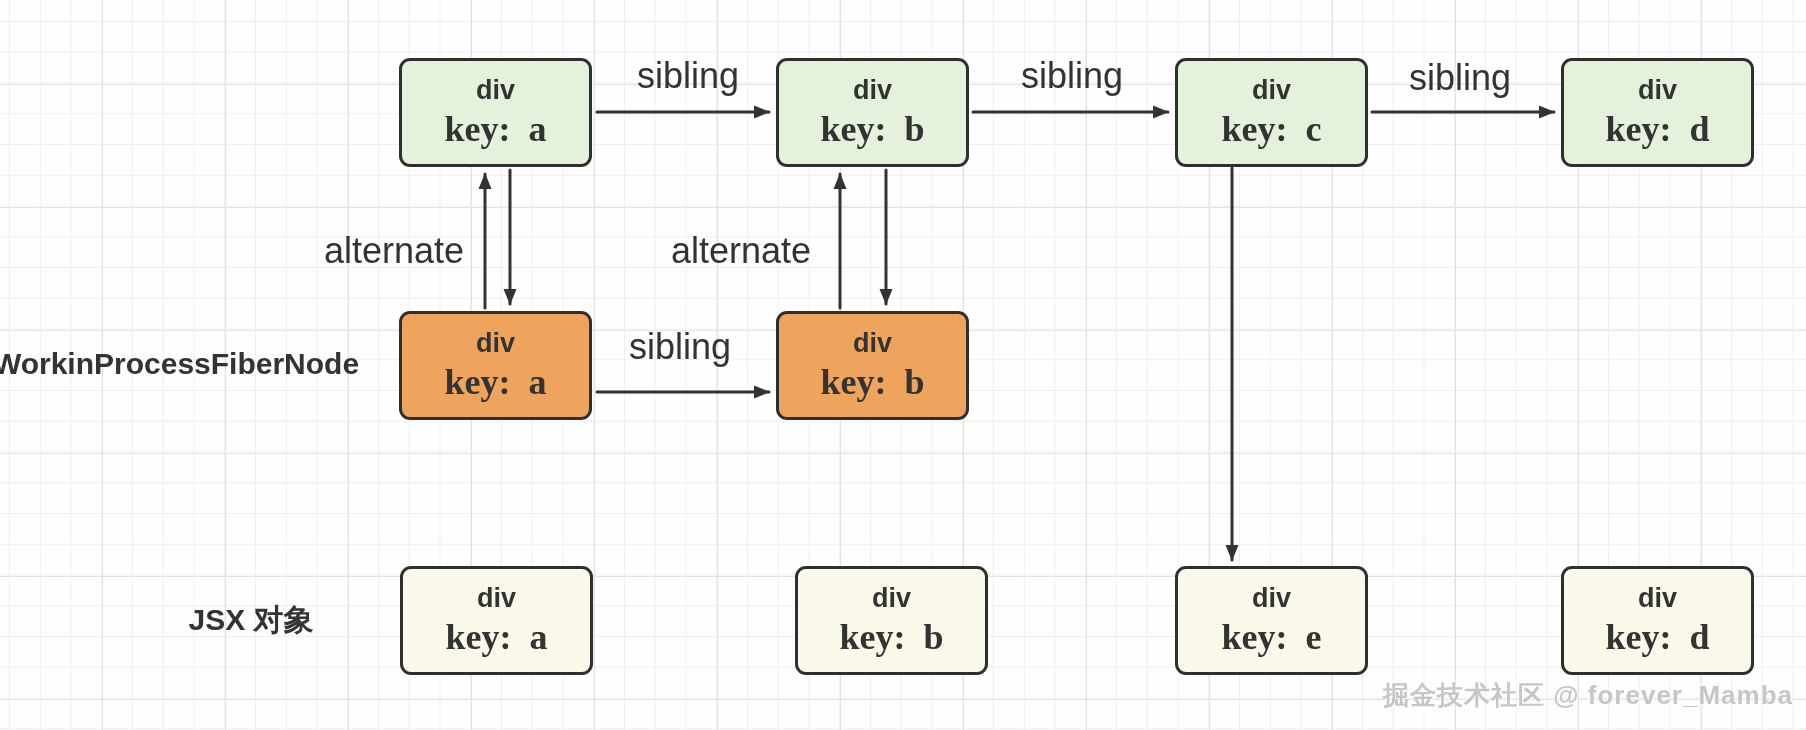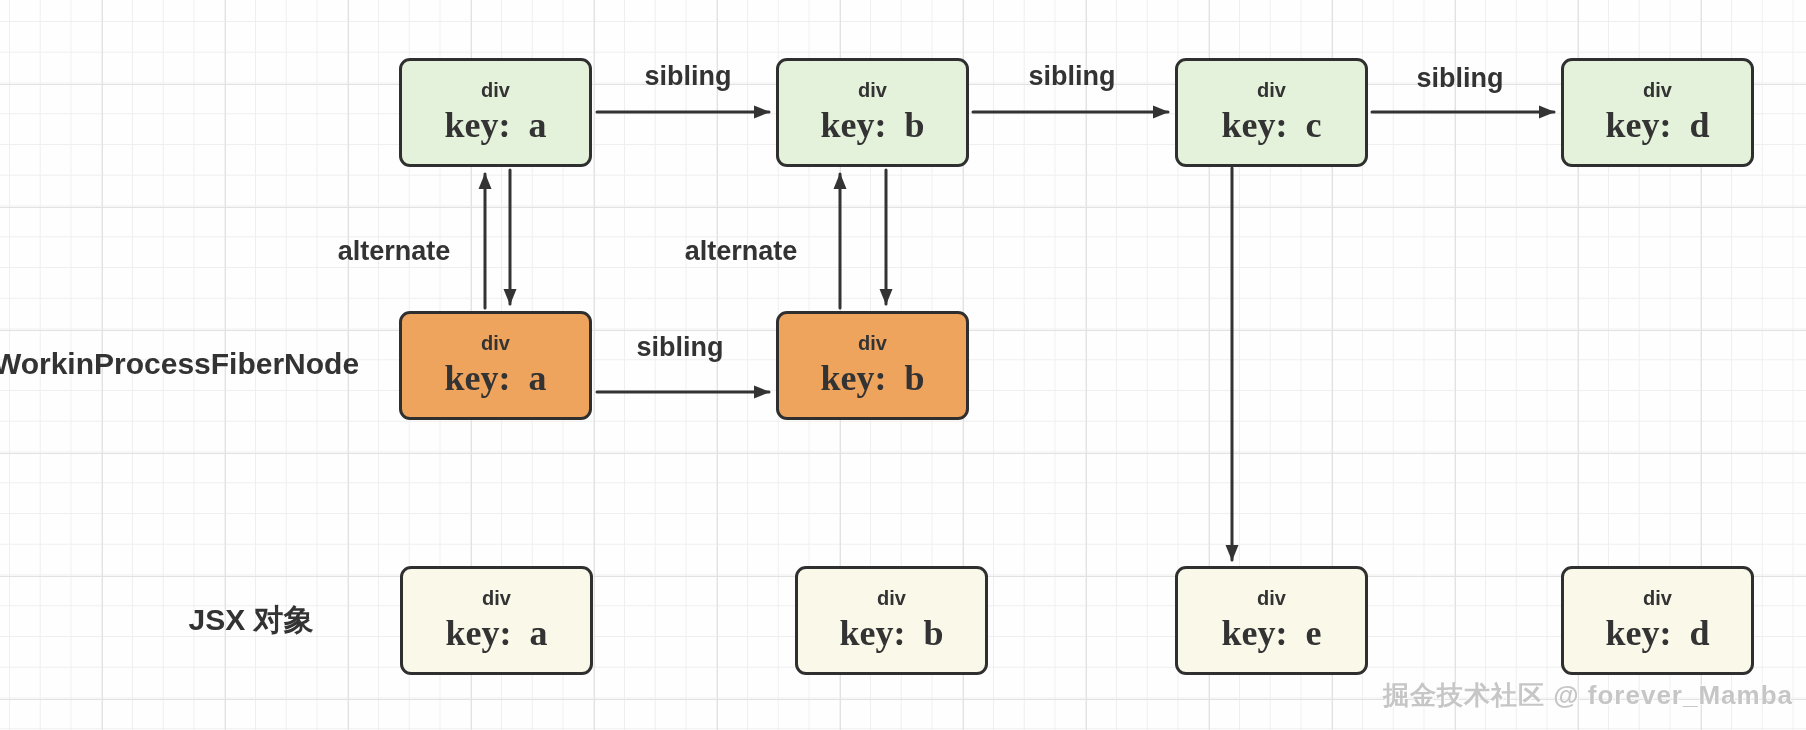--- a/index.html
+++ b/index.html
@@ -26,33 +26,33 @@
   svg.arrow-layer { position:absolute; left:0; top:0; width:1806px; height:730px; }
   .arrow-line { stroke:var(--arrow); stroke-width:3; stroke-linecap:round; fill:none; }
   .arrow-head { fill:var(--arrow); }
 
   .node {
     position:absolute; width:193px; height:109px;
     border:3px solid var(--node-border); border-radius:11px;
     display:flex; flex-direction:column; justify-content:center; align-items:center;
     gap:3px; line-height:1.15;
   }
-  .node .tag { font-size:20px; font-weight:700; color:var(--text); }
+  .node .tag { font-size:27px; font-weight:700; color:var(--text); }
   .node .key { font-size:36px; font-weight:700; color:var(--text); word-spacing:9px; white-space:nowrap;font-family:Liberation Serif, serif; }
   .node.current { background:var(--current-fill); }
   .node.wip     { background:var(--wip-fill); }
   .node.jsx     { background:var(--jsx-fill); }
 
   .row-label {
     position:absolute; transform:translate(-50%,-50%);
     font-size:30px; font-weight:600; color:var(--label-text); white-space:nowrap;
   }
   .edge-label {
     position:absolute; transform:translate(-50%,-50%);
-    font-size:27px; font-weight:700; color:var(--label-text); white-space:nowrap;
+    font-size:36px; font-weight:400; color:var(--label-text); white-space:nowrap;
   }
   .annotation {
     position:absolute; transform:translateY(-50%);
     font-size:30px; font-weight:700; color:var(--label-text); white-space:nowrap;
   }
   .watermark {
     position:absolute; transform:translateY(-50%);
     font-size:26px; font-weight:700; color:var(--watermark-text); white-space:nowrap;
     text-shadow:1px 1px 0 rgba(255,255,255,.85), -1px -1px 0 rgba(255,255,255,.5);
     letter-spacing:1px;

